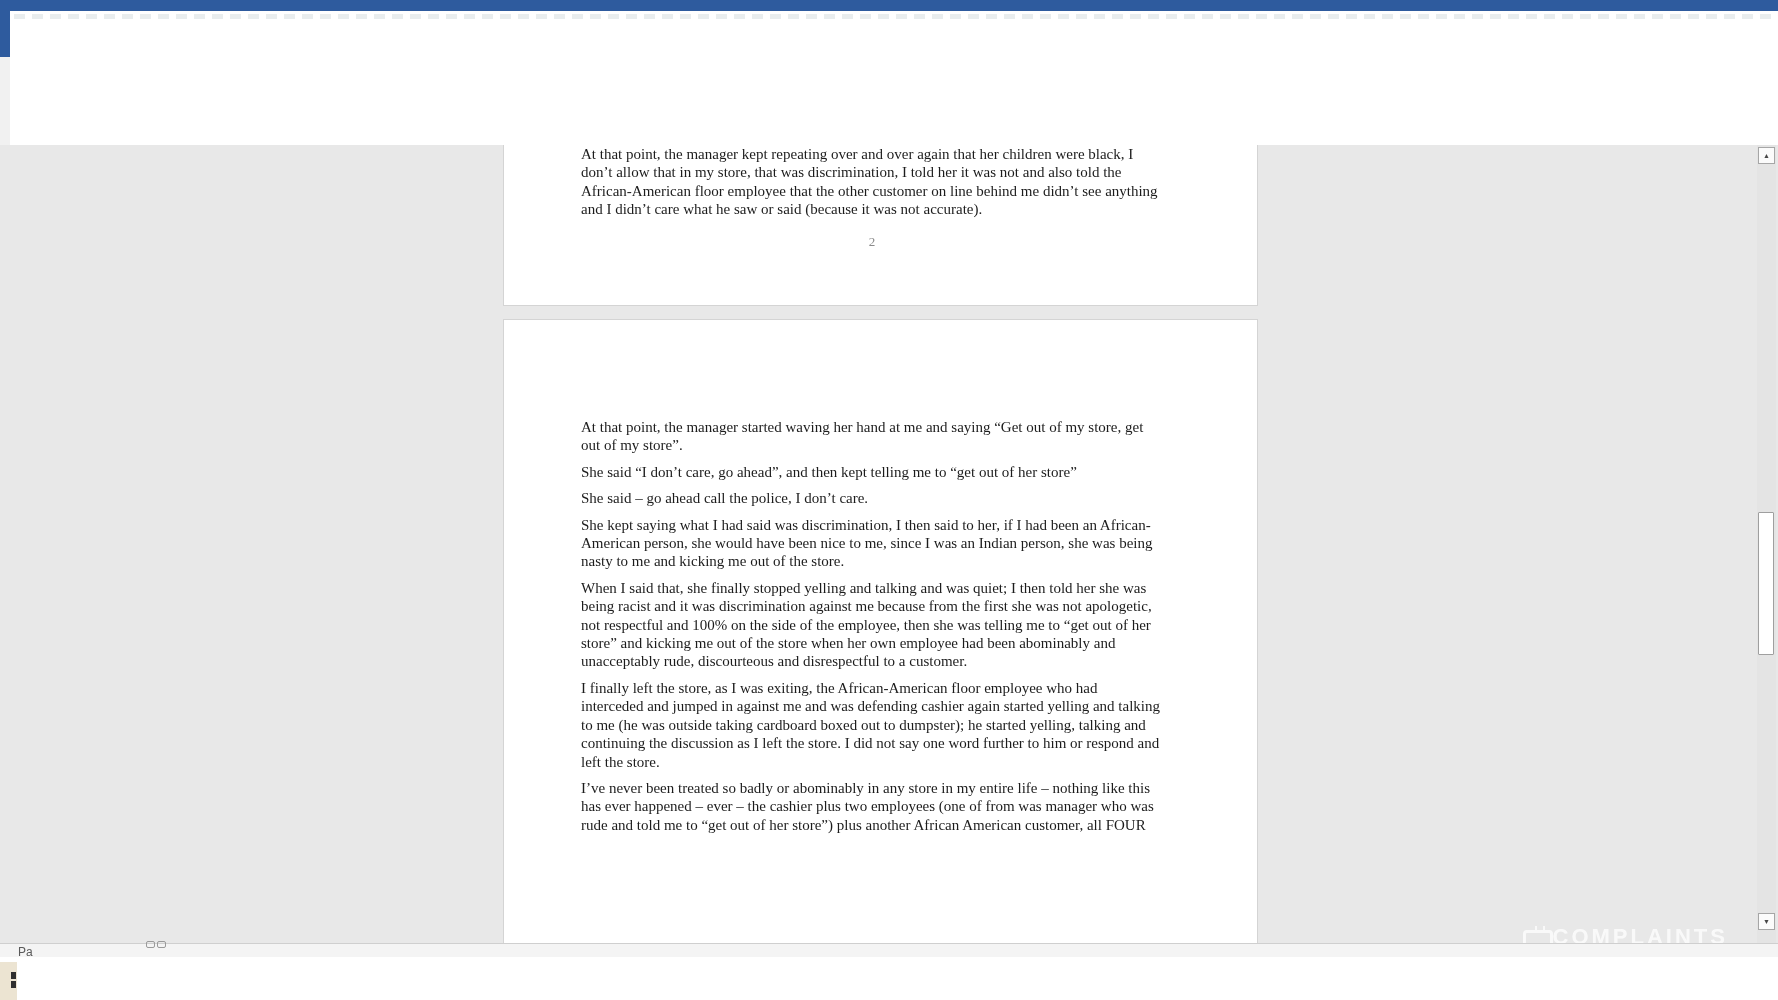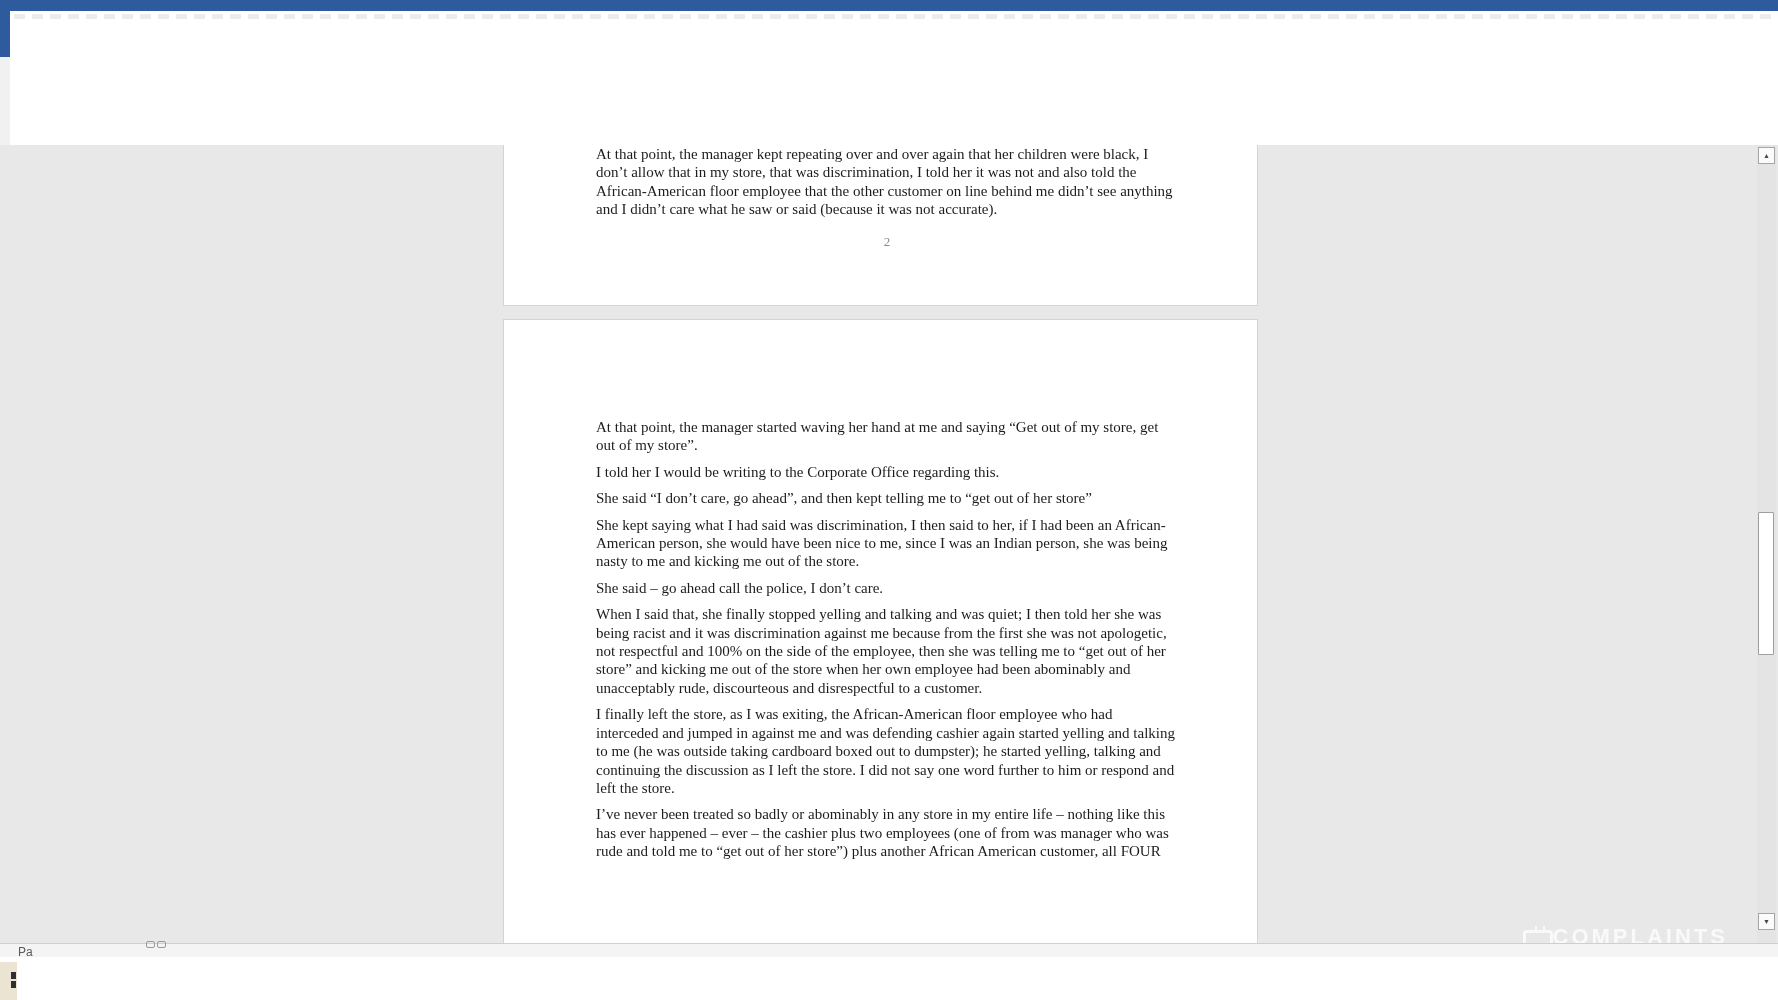--- a/index.html
+++ b/index.html
@@ -16,21 +16,21 @@
   .dash-row{position:absolute;left:4px;top:3px;right:0;height:5px;
             background:repeating-linear-gradient(to right,#e9edee 0 11px,#ffffff 11px 18px);}
 
   
   .doc-area{position:absolute;left:0;top:145px;width:1778px;height:799px;
             background:#e8e8e8;overflow:hidden;}
   .page{position:absolute;left:503px;width:755px;background:#ffffff;
         border:1px solid #d4d4d4;box-sizing:border-box;}
   .page-1{top:-1px;height:162px;border-top:none;}
   .page-2{top:174px;height:632px;border-bottom:none;padding-left:7px;}
-  .page-text{position:absolute;left:92px;width:582px;
+  .page-text{position:absolute;left:77px;width:582px;
              font-family:"Liberation Serif", serif;font-size:15px;line-height:18.4px;
              color:#1c1c1c;text-align:left;}
   .page-1 .page-text{top:1px;}
   .page-2 .page-text{top:98px;}
   .para{margin:0 0 8px 0;}
   .page-number{margin-top:14px;text-align:center;color:#8a8a8a;font-size:13px;
                font-family:"Liberation Serif", serif;}
 
   
   .scrollbar{position:absolute;left:1757px;top:0;width:19px;height:799px;background:#e4e4e4;}
@@ -81,24 +81,23 @@
   <div class="page page-1">
     <div class="page-text">
       <div class="para">At that point, the manager kept repeating over and over again that her children were black, I don’t allow that in my store, that was discrimination,  I told her it was not and  also told the African-American floor employee that the other customer on line behind me didn’t see anything and I didn’t care what he saw or said (because it was not accurate).</div>
       <div class="page-number">2</div>
     </div>
   </div>
 
   <div class="page page-2">
     <div class="page-text">
         <div class="para">At that point, the manager started waving her hand at me and saying “Get out of my store, get out of my store”.</div>
-        <div class="para">I told her I would be writing to the Corporate Office regarding this.</div>
         <div class="para">She said “I don’t care, go ahead”, and then kept telling me to “get out of her store”</div>
+        <div class="para">She said – go ahead call the police, I don’t care.</div>
         <div class="para">She kept saying what I had said was discrimination, I then said to her, if I had been an African-American person, she would have been nice to me, since I was an Indian person, she was being nasty to me and kicking me out of the store.</div>
-        <div class="para">She said – go ahead call the police, I don’t care.</div>
         <div class="para">When I said that, she finally stopped yelling and talking and was quiet; I then told her she was being racist and it was discrimination against me because from the first she was not apologetic, not respectful and 100% on the side of the employee, then she was telling me to “get out of her store” and kicking me out of the store when her own employee had been abominably and unacceptably rude, discourteous and disrespectful to a customer.</div>
         <div class="para">I finally left the store, as I was exiting, the African-American floor employee who had interceded and jumped in against me and was defending cashier again started yelling and talking to me (he was outside taking cardboard boxed out to dumpster); he started yelling, talking and continuing the discussion as I left the store. I did not say one word further to him or respond and left the store.</div>
         <div class="para">I’ve never been treated so badly or abominably in any store in my entire life – nothing like this has ever happened – ever – the cashier plus two employees (one of from was manager who was rude and told me to “get out of her store”) plus another African American customer, all FOUR</div>
       </div>
   </div>
 
   <div class="watermark">
     <div class="wm-tv">
       <div class="antenna"></div>
       <div class="screen"></div>

